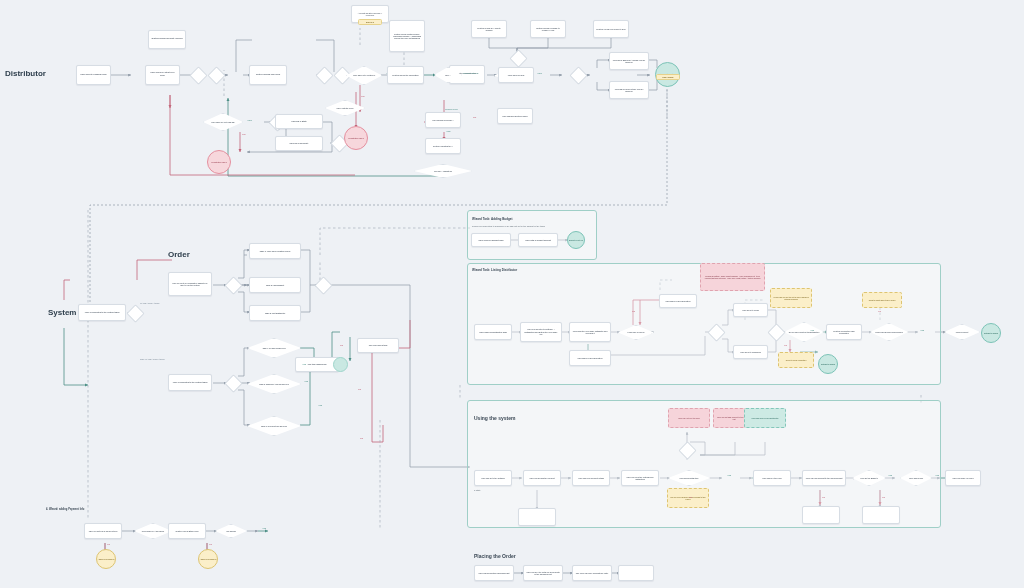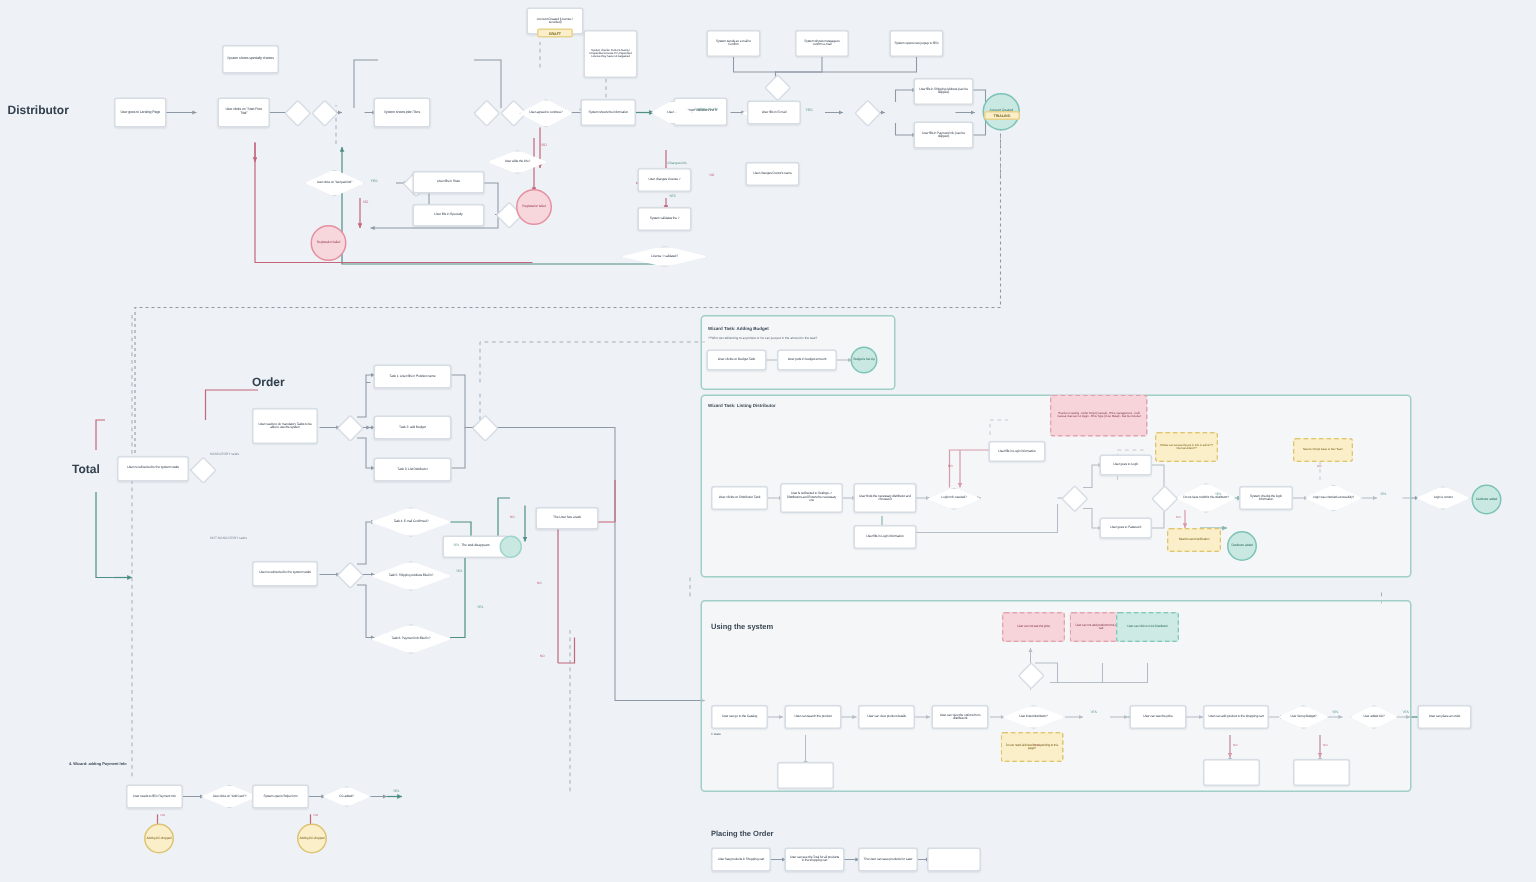--- a/index.html
+++ b/index.html
@@ -306,21 +306,21 @@
       <path d="M320,255 L320,228 L470,228"></path>
       <path d="M320,285 L320,262"></path>
       <path d="M380,420 L380,530"></path>
       <path d="M687,460 L687,440"></path>
       <path d="M921,395 L921,405"></path>
       <path d="M460,385 L460,400"></path>
     </g>
   </svg>
 
   <div class="swim-label" style="left:5px;top:69px;font-size:8px;">Distributor</div>
-  <div class="swim-label" style="left:48px;top:308px;font-size:8px;">Total</div>
+  <div class="swim-label" style="left:48px;top:308px;font-size:8px;">System</div>
   <div class="swim-label" style="left:168px;top:250px;font-size:8px;">Order</div>
 
   <div class="node n-box" style="left:76px;top:65px;width:35px;height:20px;font-size:2.4px;">User goes to Landing Page</div>
   <div class="node n-box" style="left:145px;top:65px;width:35px;height:20px;font-size:2.4px;">User clicks on "Start Free Trial"</div>
   <div class="node n-diamond" style="left:192px;top:69px;"></div>
   <div class="node n-diamond" style="left:210px;top:69px;"></div>
   <div class="node n-box" style="left:148px;top:30px;width:38px;height:19px;font-size:2.4px;">System shows specialty choices</div>
   <div class="node n-box" style="left:148px;top:65px;width:38px;height:20px;font-size:2.4px;opacity:0;"></div>
   <div class="node n-box" style="left:249px;top:30px;width:38px;height:19px;font-size:2.4px;opacity:0;"></div>
   <div class="node n-box" style="left:249px;top:65px;width:38px;height:20px;font-size:2.4px;">System shows plan Tiers</div>

